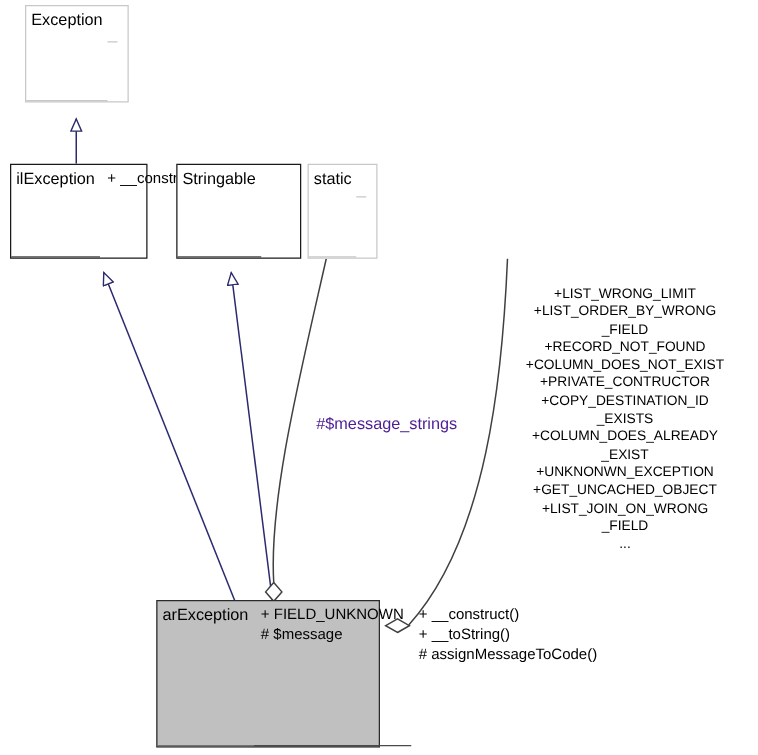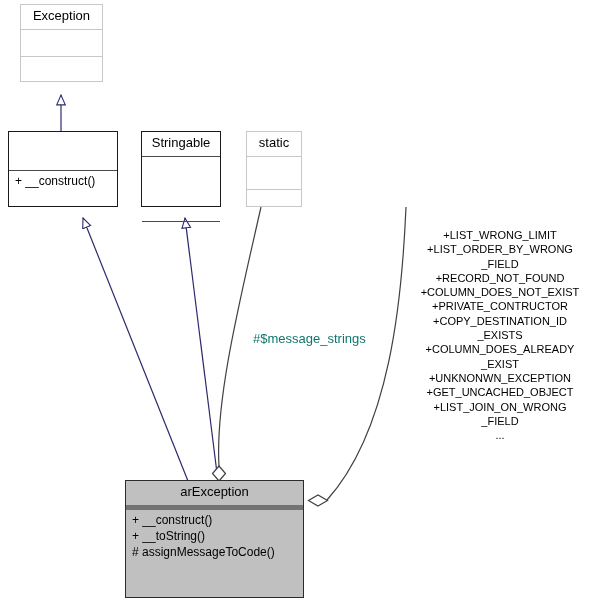--- a/index.html
+++ b/index.html
@@ -26,21 +26,21 @@
     height: 604px;
     pointer-events: none;
   }
 
   
   .uml-box {
     position: absolute;
     box-sizing: border-box;
     background: #ffffff;
     display: flex;
-    flex-direction: column;
+    flex-direction: row;
   }
   .uml-box.solid {
     border: 1px solid #1a1a1a;
   }
   .uml-box.faded {
     border: 1px solid #c8c8c8;
   }
   .uml-box.highlight {
     border: 1px solid #2b2b2b;
     background: #c0c0c0;
@@ -49,42 +49,42 @@
   .uml-title {
     text-align: center;
     font-size: 13px;
     color: #000000;
     line-height: 1.15;
     padding: 4px 4px 5px 4px;
     white-space: nowrap;
   }
   .uml-box.solid > .uml-title { border-bottom: 1px solid #4a4a4a; }
   .uml-box.faded > .uml-title { border-bottom: 1px solid #c8c8c8; }
-  .uml-box.highlight > .uml-title { border-bottom: 5px solid #737373; }
+  .uml-box.highlight > .uml-title { border-bottom: 1px solid #737373; }
 
   .uml-compartment {
     font-size: 12px;
     color: #000000;
     line-height: 1.32;
     padding: 3px 6px 3px 6px;
     white-space: pre;
     flex: 1 1 auto;
     min-height: 16px;
   }
   .uml-box.solid > .uml-compartment.divider { border-bottom: 1px solid #4a4a4a; }
   .uml-box.faded > .uml-compartment.divider { border-bottom: 1px solid #c8c8c8; }
   .uml-box.highlight > .uml-compartment.divider { border-bottom: 1px solid #4a4a4a; }
 
   .uml-compartment.empty { padding: 0; }
 
   
   .edge-label {
     position: absolute;
     font-size: 13px;
-    color: #0f766e;
+    color: #4c1d95;
     white-space: nowrap;
   }
   .const-list {
     position: absolute;
     font-size: 11px;
     color: #000000;
     line-height: 1.30;
     text-align: center;
     white-space: pre-line;
   }
@@ -124,39 +124,42 @@
     </g>
   </svg>
 
   <div class="uml-box faded" style="left:20px; top:4px; width:83px; height:78px;">
     <div class="uml-title">Exception</div>
     <div class="uml-compartment divider empty" style="height:28px;"></div>
     <div class="uml-compartment empty" style="height:25px;"></div>
   </div>
 
   <div class="uml-box solid" style="left:8px; top:131px; width:110px; height:76px;">
+    <div class="uml-title">ilException</div>
     <div class="uml-compartment divider empty" style="height:25px;"></div>
     <div class="uml-compartment">+ __construct()</div>
   </div>
 
-  <div class="uml-box solid" style="left:141px; top:131px; width:80px; height:76px;gap:48px;">
+  <div class="uml-box solid" style="left:141px; top:131px; width:100px; height:76px;gap:48px;">
     <div class="uml-title">Stringable</div>
     <div class="uml-compartment divider empty" style="height:25px;"></div>
     <div class="uml-compartment empty"></div>
   </div>
 
   <div class="uml-box faded" style="left:246px; top:131px; width:56px; height:76px;">
     <div class="uml-title">static</div>
     <div class="uml-compartment divider empty" style="height:25px;"></div>
     <div class="uml-compartment empty"></div>
   </div>
 
 
   <div class="uml-box highlight" style="left:125px; top:480px; width:179px; height:118px;">
     <div class="uml-title">arException</div>
+    <div class="uml-compartment divider">+ FIELD_UNKNOWN
+# $message</div>
     <div class="uml-compartment">+ __construct()
 + __toString()
 # assignMessageToCode()</div>
   </div>
 
   <div class="edge-label" style="left:253px; top:331px;">#$message_strings</div>
 
   <div class="const-list" style="left:400px; top:228px; width:200px;">+LIST_WRONG_LIMIT
 +LIST_ORDER_BY_WRONG
 _FIELD

